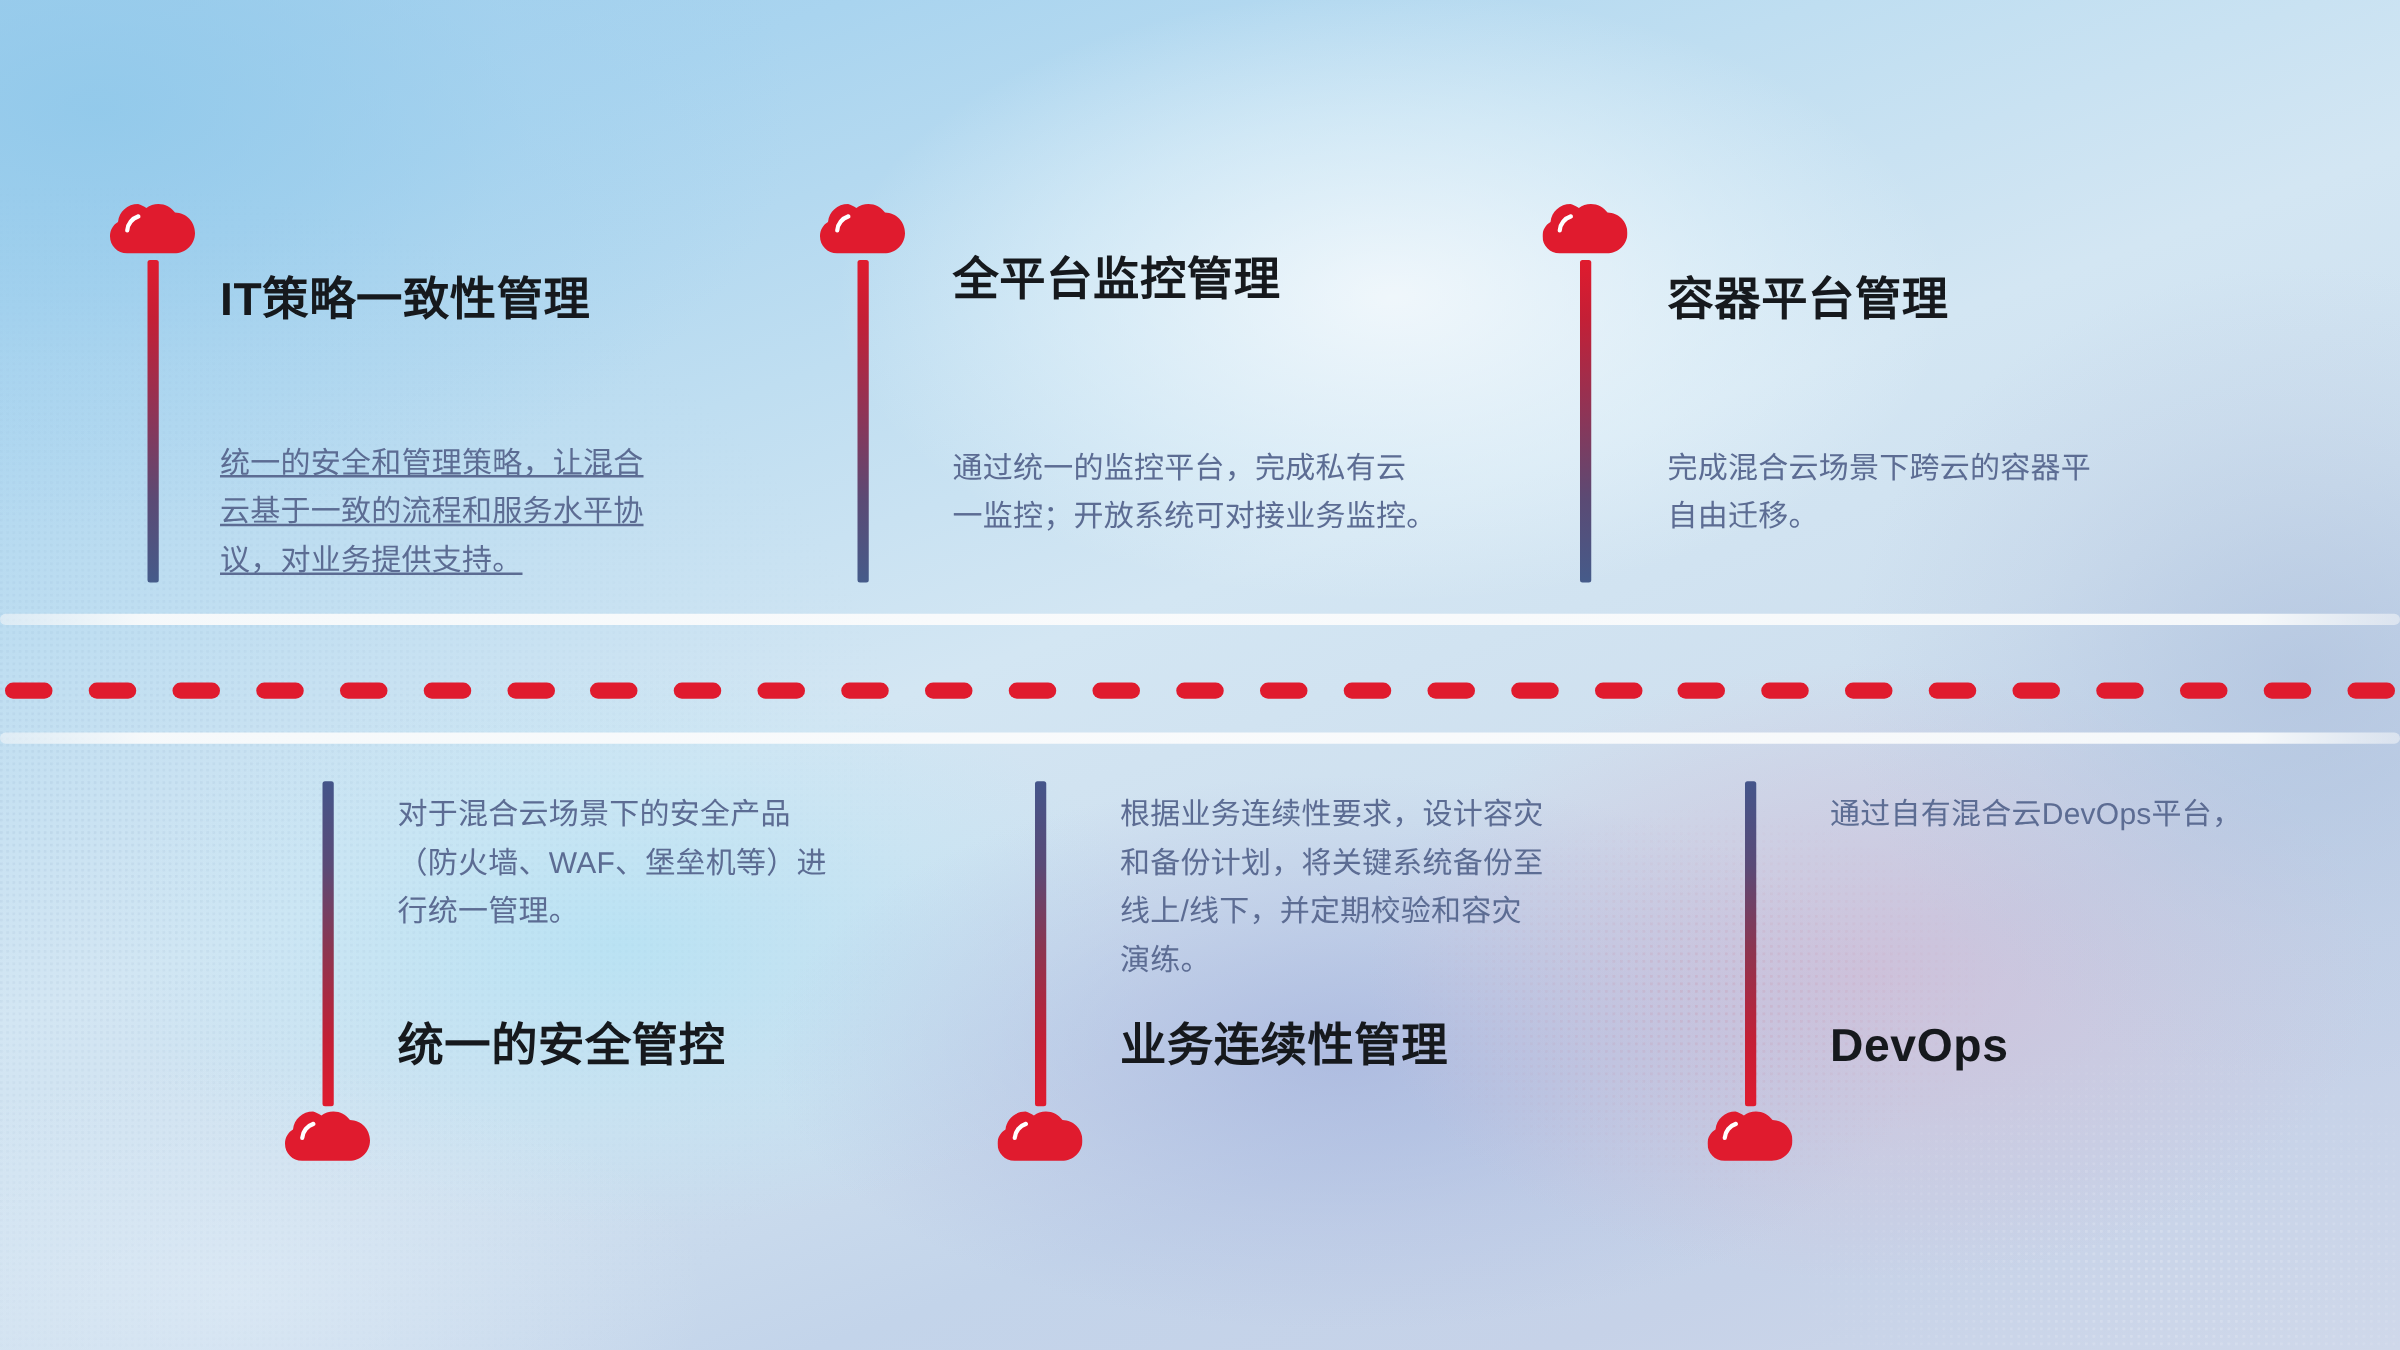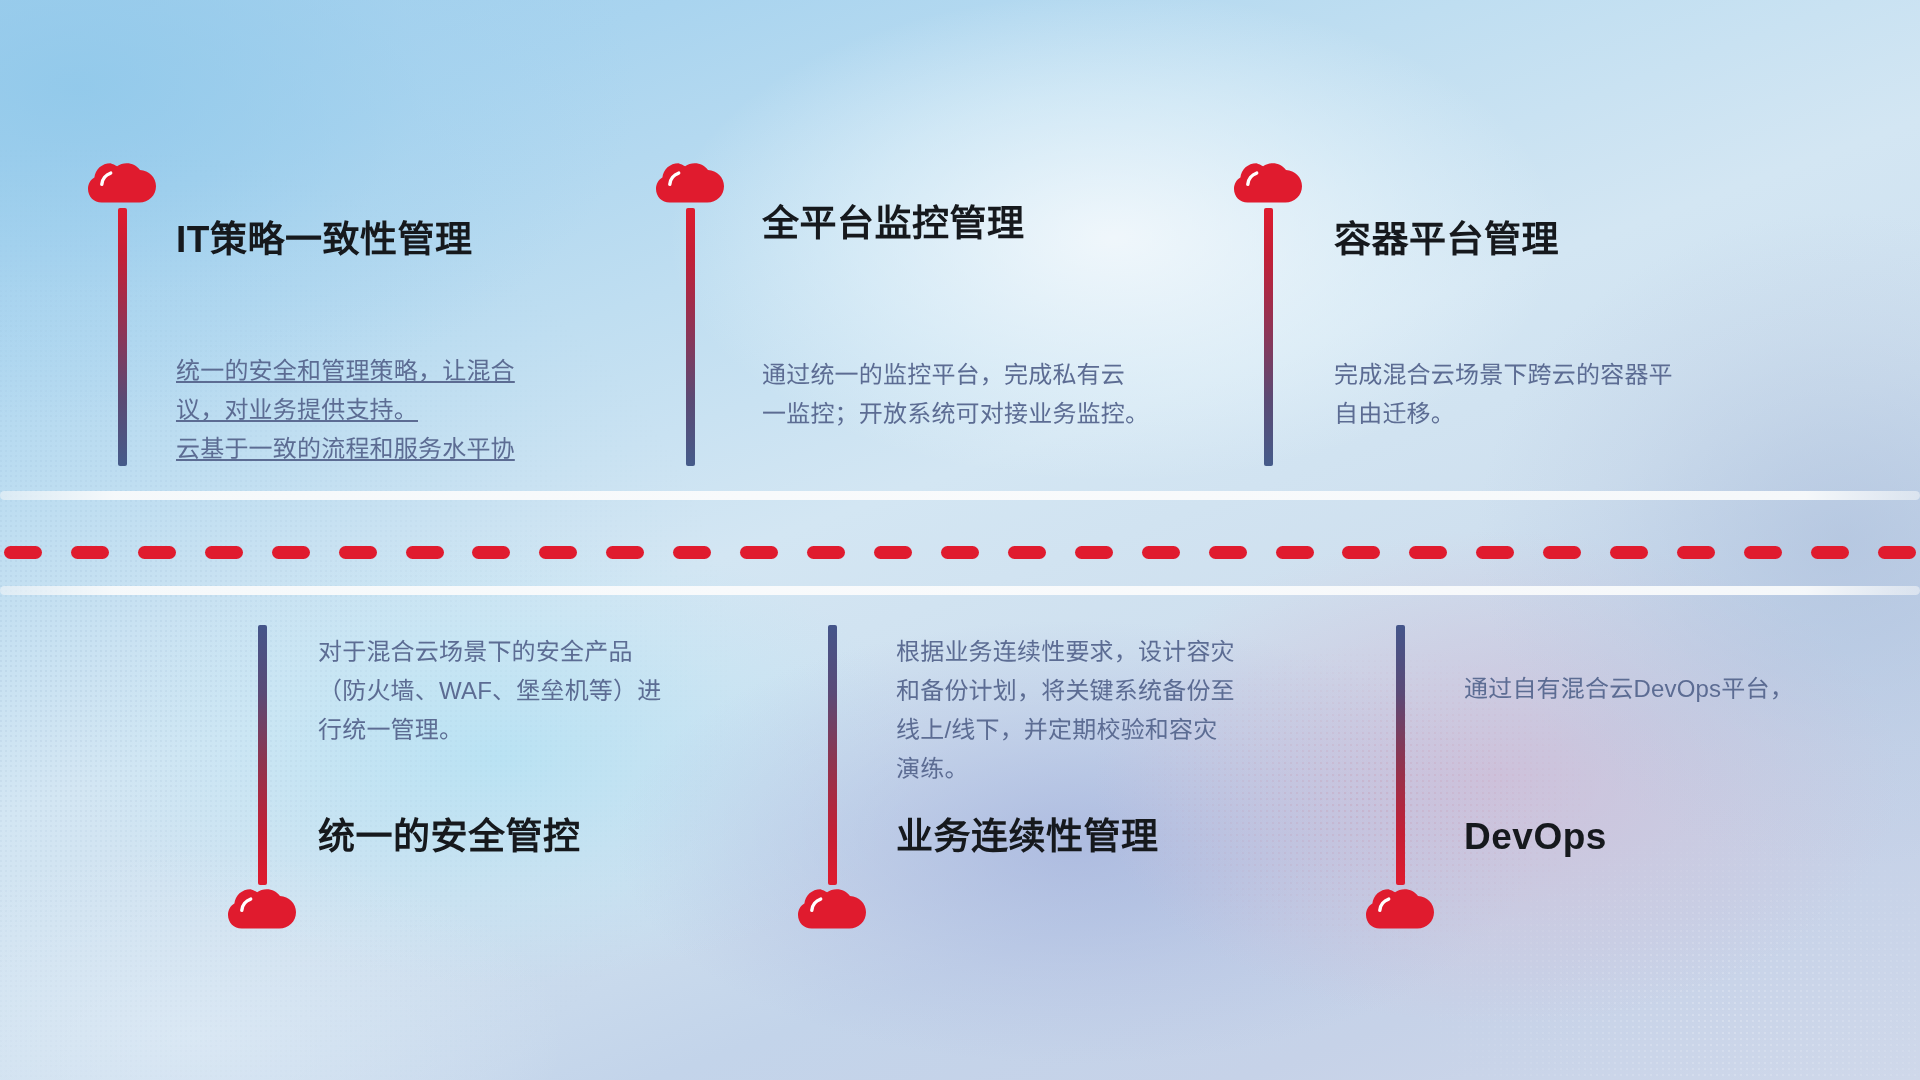--- a/index.html
+++ b/index.html
@@ -264,22 +264,22 @@
           <path fill="#e01b2e" d="M22.5 1.2C13.9 1.2 7.2 7.4 6.4 15.6 2.4 17.9 0 22.1 0 27c0 7.6 6 13.6 13.6 13.6h37.8C60.6 40.6 68 33.4 68 24.3c0-8.9-7.1-16.1-16-16.3-3-4.2-7.9-6.8-13.3-6.8-3.6 0-6.9 1.1-9.6 3.1-2-1.4-4.3-2.2-6.6-3.1z"></path>
           <path fill="none" stroke="#ffffff" stroke-width="3.4" stroke-linecap="round" d="M13.8 22.3c0.4-5.2 4-9.6 8.9-11.2"></path>
         </svg>
       </div>
       <div class="stem up" style="left: 1396px; top: 625px; height: 260px; position: absolute;"></div>
     </div>
   <div id="cards">
       <div class="card card-title" style="left: 176px; top: 218px;">IT策略一致性管理</div>
       <div class="card card-body" style="left: 176px; top: 352px; text-decoration: underline;">
         <span class="ln">统一的安全和管理策略，让混合</span>
+        <span class="ln">云基于一致的流程和服务水平协</span>
         <span class="ln">议，对业务提供支持。</span>
-        <span class="ln">云基于一致的流程和服务水平协</span>
       </div>
       <div class="card card-title" style="left: 762px; top: 202px;">全平台监控管理</div>
       <div class="card card-body" style="left: 762px; top: 356px;">
         <span class="ln">通过统一的监控平台，完成私有云</span>
         <span class="ln">一监控；开放系统可对接业务监控。</span>
       </div>
       <div class="card card-title" style="left: 1334px; top: 218px;">容器平台管理</div>
       <div class="card card-body" style="left: 1334px; top: 356px;">
         <span class="ln">完成混合云场景下跨云的容器平</span>
         <span class="ln">自由迁移。</span>
@@ -291,18 +291,18 @@
         <span class="ln">行统一管理。</span>
       </div>
       <div class="card card-title" style="left: 896px; top: 815px;">业务连续性管理</div>
       <div class="card card-body" style="left: 896px; top: 633px;">
         <span class="ln">根据业务连续性要求，设计容灾</span>
         <span class="ln">和备份计划，将关键系统备份至</span>
         <span class="ln">线上/线下，并定期校验和容灾</span>
         <span class="ln">演练。</span>
       </div>
       <div class="card card-title" style="left: 1464px; top: 815px;">DevOps</div>
-      <div class="card card-body" style="left: 1464px; top: 670px;">
+      <div class="card card-body" style="left: 1464px; top: 633px;">
         <span class="ln">通过自有混合云DevOps平台，</span>
       </div>
     </div>
 
 </div>
 
 </body></html>

